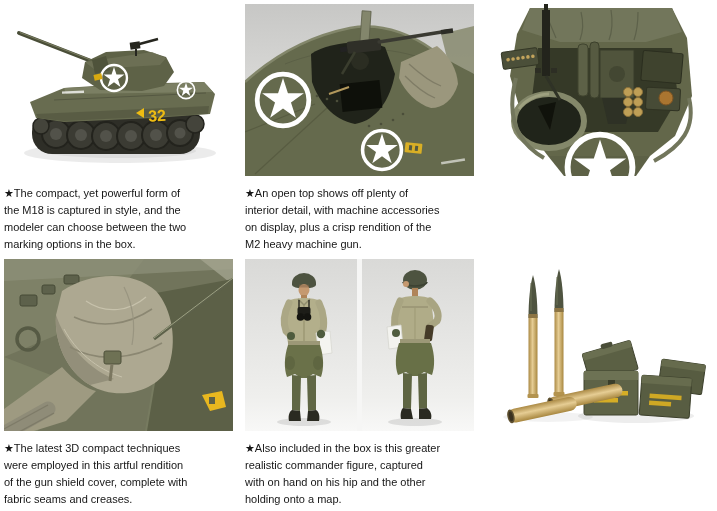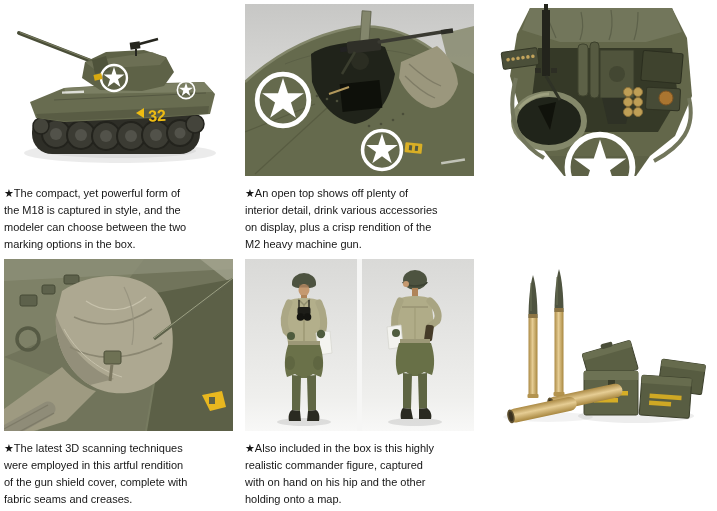--- a/index.html
+++ b/index.html
@@ -159,21 +159,21 @@
         <use href="#cstar" transform="translate(137,146) scale(1.62)"></use>
         <g>
           <rect x="160" y="139" width="17" height="10" rx="1" fill="#d9af25" transform="rotate(6 168 144)"></rect>
           <rect x="164" y="141.5" width="3" height="5" fill="#555940" transform="rotate(6 168 144)"></rect>
           <rect x="170" y="141.5" width="3" height="5" fill="#555940" transform="rotate(6 168 144)"></rect>
         </g>
         <rect x="196" y="156" width="24" height="2.6" fill="#ffffff" opacity="0.6" transform="rotate(-9 208 157)"></rect>
       </svg>
     </div>
     <p class="caption">★An open top shows off plenty of
-interior detail, drink various accessories
+interior detail, with machine accessories
 on display, plus a crisp rendition of the
 M2 heavy machine gun.</p>
   </div>
 
   <div class="cell">
     <div class="photo">
       <svg viewBox="0 0 229 172">
         <rect width="229" height="172" fill="#ffffff"></rect>
         <g>
           <path d="M44,4 L186,4 L201,34 L206,92 L189,132 L164,152 L62,152 L39,122 L24,72 L31,30 Z" fill="#63674a"></path>
@@ -265,21 +265,21 @@
           <line x1="44" y1="150" x2="-6" y2="178" stroke="#8f8c78" stroke-width="15" stroke-linecap="round"></line>
           <line x1="44" y1="146" x2="0" y2="170" stroke="#7e7b68" stroke-width="1.4"></line>
           <line x1="50" y1="154" x2="4" y2="179" stroke="#7e7b68" stroke-width="1.4"></line>
         </g>
         <g>
           <line x1="150" y1="80" x2="229" y2="20" stroke="#5d614a" stroke-width="3"></line>
           <line x1="150" y1="79" x2="229" y2="19" stroke="#9ca082" stroke-width="1"></line>
         </g>
       </svg>
     </div>
-    <p class="caption">★The latest 3D scanning techniques
+    <p class="caption">★The latest 3D compact techniques
 were employed in this artful rendition
 of the gun shield cover, complete with
 fabric seams and creases.</p>
   </div>
 
   <div class="cell">
     <div class="photo">
       <svg viewBox="0 0 229 172">
         <rect width="229" height="172" fill="url(#gStudio)"></rect>
         <rect x="112" y="0" width="5" height="172" fill="#f6f6f5"></rect>
@@ -326,21 +326,21 @@
           <rect x="10" y="64" width="8" height="16" rx="2" fill="#453b28" transform="rotate(8 14 72)"></rect>
           <rect x="-15" y="78" width="30" height="4" fill="#9c9877"></rect>
           <path d="M-16,82 L16,82 C20,94 20,106 17,114 L9,111 L3,115 L-3,115 L-9,111 L-17,114 C-20,106 -20,94 -16,82 Z" fill="#687047"></path>
           <path d="M-12,112 L-3,113 L-4,148 L-12,147 Z" fill="#5e6543"></path>
           <path d="M3,113 L12,112 L12,147 L4,148 Z" fill="#5e6543"></path>
           <path d="M-12,147 L-4,148 L-2,158 L-14,158 C-15,153 -14,149 -12,147 Z" fill="#2a2a21"></path>
           <path d="M4,148 L12,147 C16,150 17,154 16,158 L4,158 Z" fill="#2a2a21"></path>
         </g>
       </svg>
     </div>
-    <p class="caption">★Also included in the box is this highly
+    <p class="caption">★Also included in the box is this greater
 realistic commander figure, captured
 with on hand on his hip and the other
 holding onto a map.</p>
   </div>
 
   <div class="cell">
     <div class="photo">
       <svg viewBox="0 0 229 172">
         <rect width="229" height="172" fill="#ffffff"></rect>
         <ellipse cx="150" cy="157" rx="58" ry="7" fill="#000000" opacity="0.07"></ellipse>

